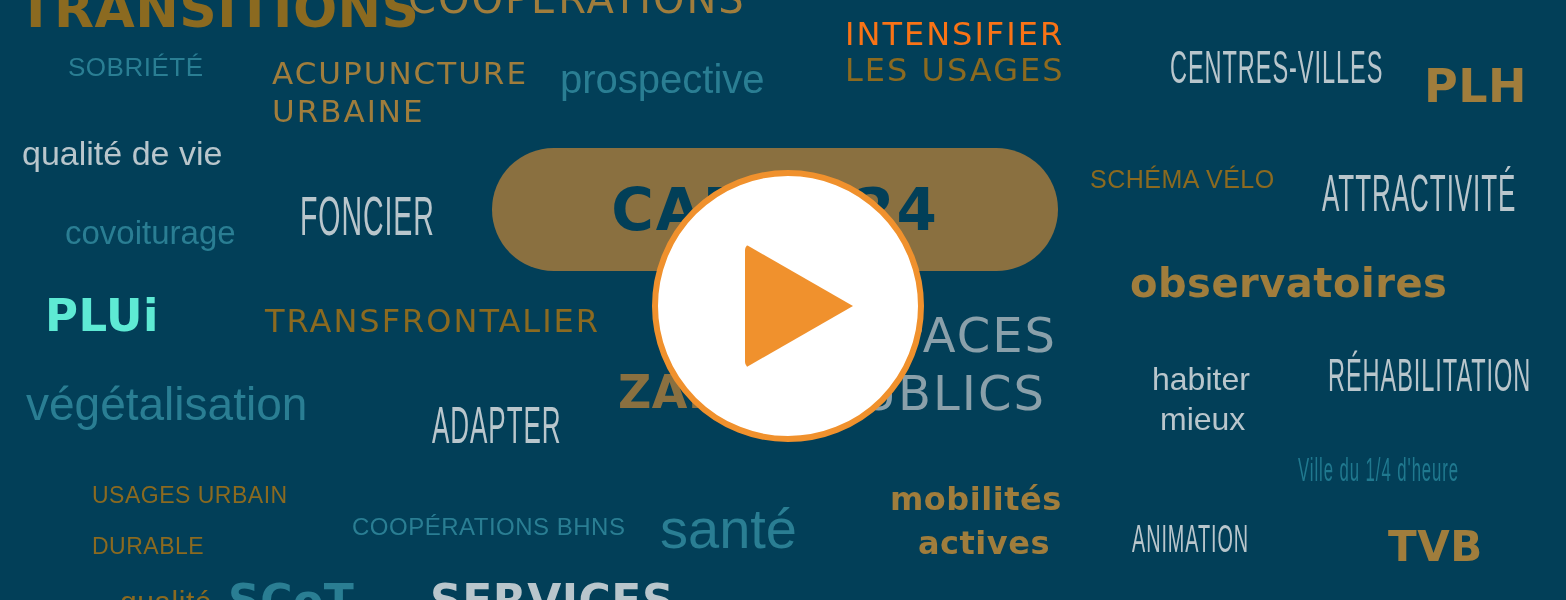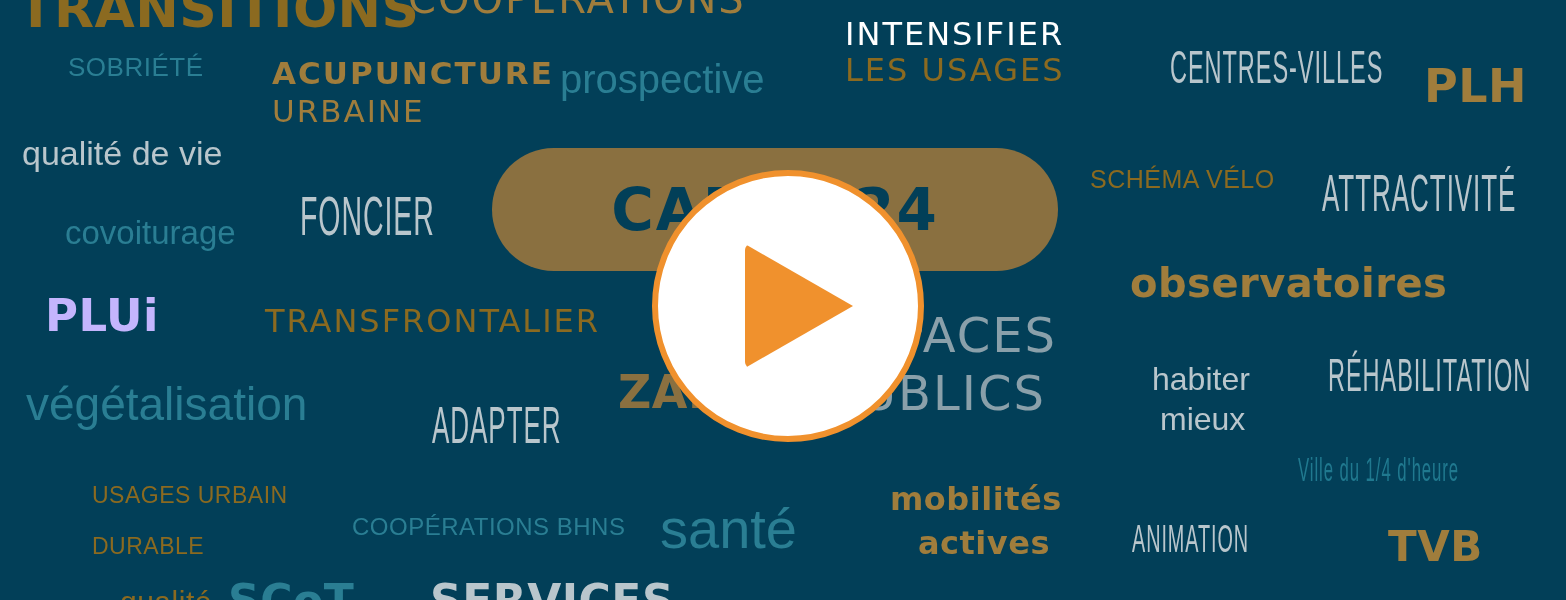--- a/index.html
+++ b/index.html
@@ -101,35 +101,35 @@
   }
 </style>
 </head>
 <body>
 
 <div id="stage" style="background: rgb(2, 63, 88);">
 
   <div id="wordcloud">
       <div class="w f-round" style="left: 18px; top: -18px; font-size: 52px; color: rgb(139, 106, 32); font-weight: 700;">TRANSITIONS</div>
       <div class="w f-wide" style="left: 408px; top: -22px; font-size: 40px; color: rgb(160, 125, 60); font-weight: 400;">COOPÉRATIONS</div>
-      <div class="w f-wide" style="left: 845px; top: 18px; font-size: 32px; color: #ffffff; font-weight: 400;">INTENSIFIER</div>
+      <div class="w f-wide" style="left: 845px; top: 18px; font-size: 32px; color: #f97316; font-weight: 400;">INTENSIFIER</div>
       <div class="w f-wide" style="left: 845px; top: 54px; font-size: 32px; color: rgb(139, 106, 32); font-weight: 400;">LES USAGES</div>
       <div class="w f-cond" style="left: 1170px; top: 48px; font-size: 38px; color: rgb(185, 198, 204); font-weight: 400;">CENTRES-VILLES</div>
       <div class="w f-round" style="left: 1424px; top: 62px; font-size: 46px; color: rgb(160, 125, 60); font-weight: 700;">PLH</div>
       <div class="w f-plain" style="left: 68px; top: 54px; font-size: 26px; color: rgb(42, 126, 147); font-weight: 400;">SOBRIÉTÉ</div>
-      <div class="w f-wide" style="left: 272px; top: 57px; font-size: 31px; color: rgb(160, 125, 60); font-weight: 700;">ACUPUNCTURE</div>
+      <div class="w f-wide" style="left: 272px; top: 57px; font-size: 31px; color: rgb(160, 125, 60); font-weight: 400;">ACUPUNCTURE</div>
       <div class="w f-wide" style="left: 272px; top: 95px; font-size: 31px; color: rgb(160, 125, 60); font-weight: 400;">URBAINE</div>
       <div class="w f-light" style="left: 560px; top: 58px; font-size: 40px; color: rgb(42, 126, 147); font-weight: 300;">prospective</div>
       <div class="w f-light" style="left: 22px; top: 136px; font-size: 34px; color: rgb(185, 198, 204); font-weight: 300;">qualité de vie</div>
       <div class="w f-plain" style="left: 1090px; top: 166px; font-size: 25px; color: rgb(139, 106, 32); font-weight: 400;">SCHÉMA VÉLO</div>
       <div class="w f-cond" style="left: 1322px; top: 172px; font-size: 42px; color: rgb(185, 198, 204); font-weight: 400;">ATTRACTIVITÉ</div>
       <div class="w f-cond" style="left: 300px; top: 192px; font-size: 46px; color: rgb(185, 198, 204); font-weight: 400;">FONCIER</div>
       <div class="w f-light" style="left: 58px; top: 216px; font-size: 33px; color: rgb(42, 126, 147); font-weight: 300; margin-left: 7px;">covoiturage</div>
       <div class="w f-round" style="left: 1130px; top: 262px; font-size: 40px; color: rgb(160, 125, 60); font-weight: 700;">observatoires</div>
-      <div class="w f-round" style="left: 45px; top: 292px; font-size: 45px; color: #c4b5fd; font-weight: 700;">PLUi</div>
+      <div class="w f-round" style="left: 45px; top: 292px; font-size: 45px; color: #5eead4; font-weight: 700;">PLUi</div>
       <div class="w f-wide" style="left: 265px; top: 305px; font-size: 32px; color: rgb(139, 106, 32); font-weight: 400;">TRANSFRONTALIER</div>
       <div class="w f-wide" style="left: 830px; top: 310px; font-size: 48px; color: rgb(138, 160, 170); font-weight: 400;">ESPACES</div>
       <div class="w f-wide" style="left: 830px; top: 368px; font-size: 48px; color: rgb(138, 160, 170); font-weight: 400;">PUBLICS</div>
       <div class="w f-round" style="left: 618px; top: 368px; font-size: 46px; color: rgb(138, 112, 64); font-weight: 700;">ZAN</div>
       <div class="w f-light" style="left: 1152px; top: 363px; font-size: 32px; color: rgb(185, 198, 204); font-weight: 300;">habiter</div>
       <div class="w f-light" style="left: 1160px; top: 403px; font-size: 32px; color: rgb(185, 198, 204); font-weight: 300;">mieux</div>
       <div class="w f-cond" style="left: 1328px; top: 356px; font-size: 38px; color: rgb(185, 198, 204); font-weight: 400;">RÉHABILITATION</div>
       <div class="w f-light" style="left: 26px; top: 380px; font-size: 46px; color: rgb(42, 126, 147); font-weight: 300;">végétalisation</div>
       <div class="w f-cond" style="left: 432px; top: 404px; font-size: 42px; color: rgb(185, 198, 204); font-weight: 400;">ADAPTER</div>
       <div class="w f-cond" style="left: 1298px; top: 456px; font-size: 27px; color: rgb(32, 121, 143); font-weight: 400;">Ville du 1/4 d'heure</div>

